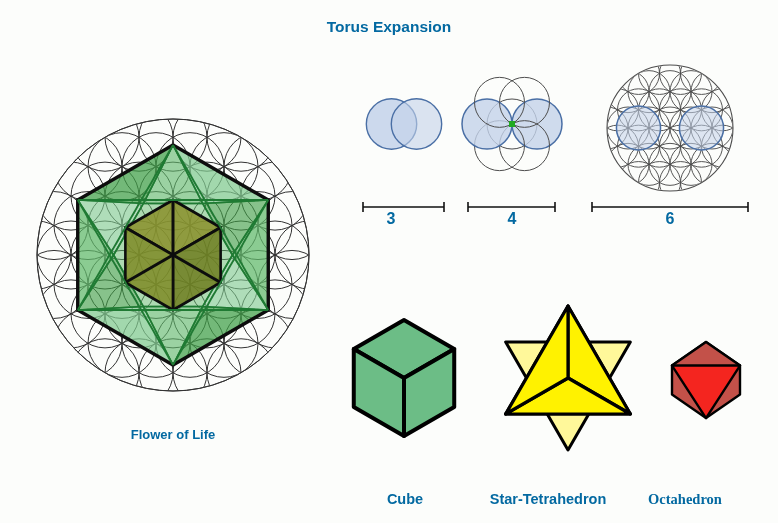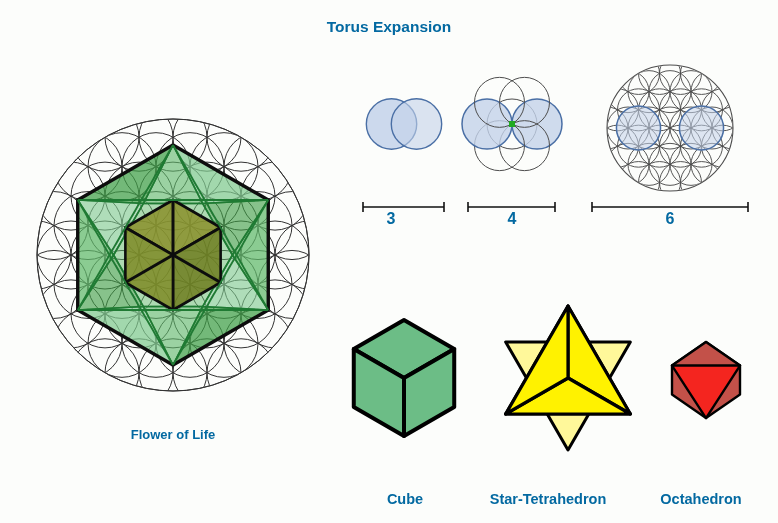--- a/index.html
+++ b/index.html
@@ -51,21 +51,21 @@
   #scale-num-0 { left: 355px; width: 72px; }
   #scale-num-1 { left: 463px; width: 98px; }
   #scale-num-2 { left: 588px; width: 164px; }
   .solid-label {
     font-size: 14.5px;
     top: 469px;
     margin-top: 22px;
   }
   #solid-label-0 { left: 340px; width: 130px; }
   #solid-label-1 { left: 458px; width: 180px; }
-  #solid-label-2 { left: 636px; width: 130px; }
+  #solid-label-2 { left: 620px; width: 130px; font-family: Liberation Serif, serif; }
 </style>
 </head>
 <body>
 
 <svg class="canvas" id="scene" viewBox="0 0 778 523">
     <g>
       <g clip-path="url(#folclip)">
         <circle cx="37" cy="255" r="34" fill="none" stroke="#333333" stroke-width="1"></circle>
         <circle cx="54" cy="284.4448637286709" r="34" fill="none" stroke="#333333" stroke-width="1"></circle>
         <circle cx="71" cy="313.88972745734185" r="34" fill="none" stroke="#333333" stroke-width="1"></circle>

